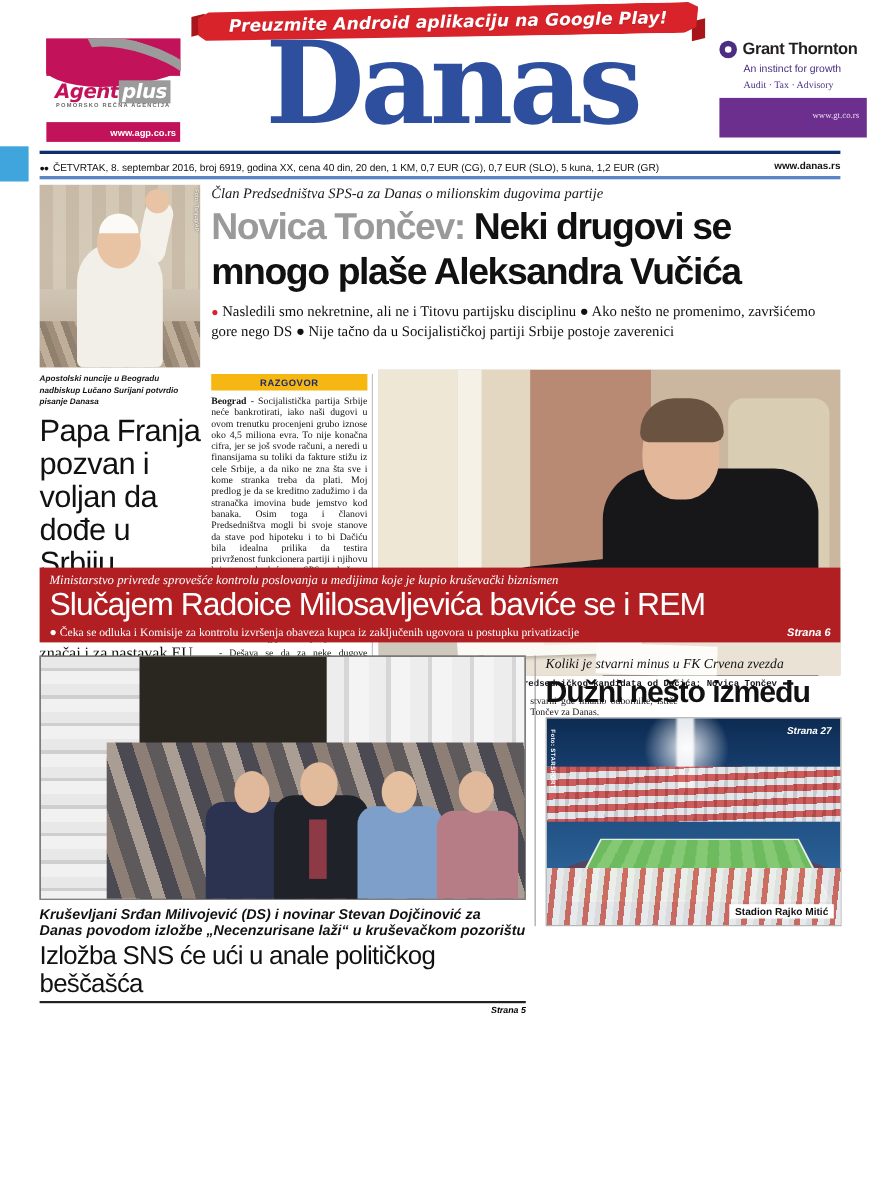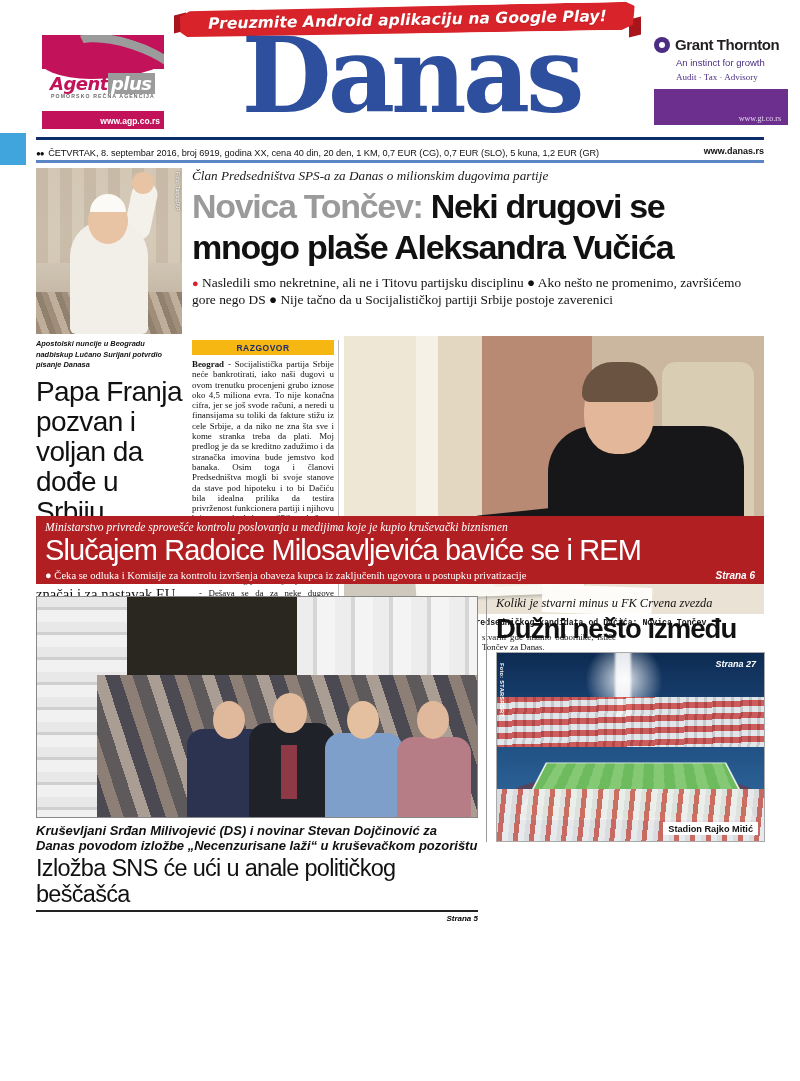--- a/index.html
+++ b/index.html
@@ -80,21 +80,21 @@
   .gt-row { display:flex; align-items:center; gap:5px; padding-left:10px; }
   .gt-dot {
     width:16px; height:16px; border-radius:50%; background:#4b2e83;
     display:flex; align-items:center; justify-content:center; flex:0 0 auto;
   }
   .gt-dot::after { content:""; width:6px; height:6px; border-radius:50%; background:#fff; }
   .gt-name { font-family:"Liberation Sans", sans-serif; font-size:15px; font-weight:bold; color:#231f20; letter-spacing:-.4px; }
   .gt-tag { padding-left:32px; font-size:9.5px; color:#4b2e83; margin-top:4px; font-family:"Liberation Sans", sans-serif;}
   .gt-svc { padding-left:32px; font-size:9px; color:#4b2e83; margin-top:4px; font-family:"Liberation Serif", serif;}
   .gt-block { margin:7px 0 0 10px; width:134px; height:36px; background:#6d2f8e; position:relative; }
-  .gt-url { position:absolute; right:7px; bottom:2px; color:#e6d6ef; font-size:8px; font-family:"Liberation Serif", serif;}
+  .gt-url { position:absolute; right:7px; bottom:16px; color:#e6d6ef; font-size:8px; font-family:"Liberation Serif", serif;}
 
   
   .blue-tab { position:absolute; left:0; top:133px; width:26px; height:32px; background:#41a5dd; }
   .rule-top { position:absolute; left:36px; top:137px; width:728px; height:2.5px; background:#0d2d6b; }
   .infobar {
     position:absolute; left:36px; top:142px; width:728px; height:17px;
     display:flex; align-items:center; justify-content:space-between;
     font-family:"Liberation Sans", sans-serif;
   }
   .infotext { font-size:9.2px; color:#111; white-space:nowrap; letter-spacing:-.05px; }

